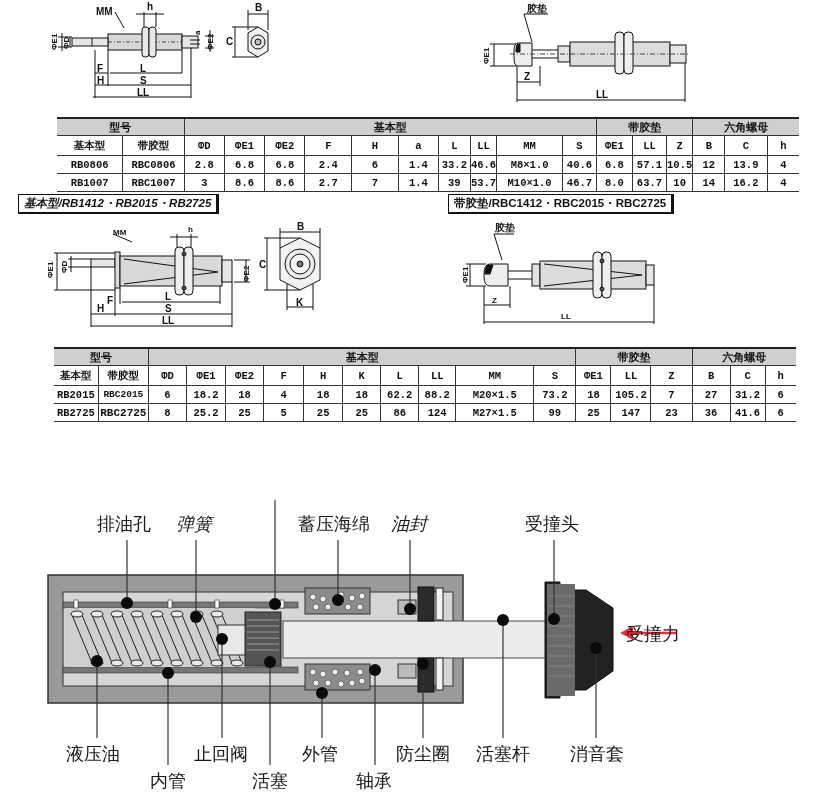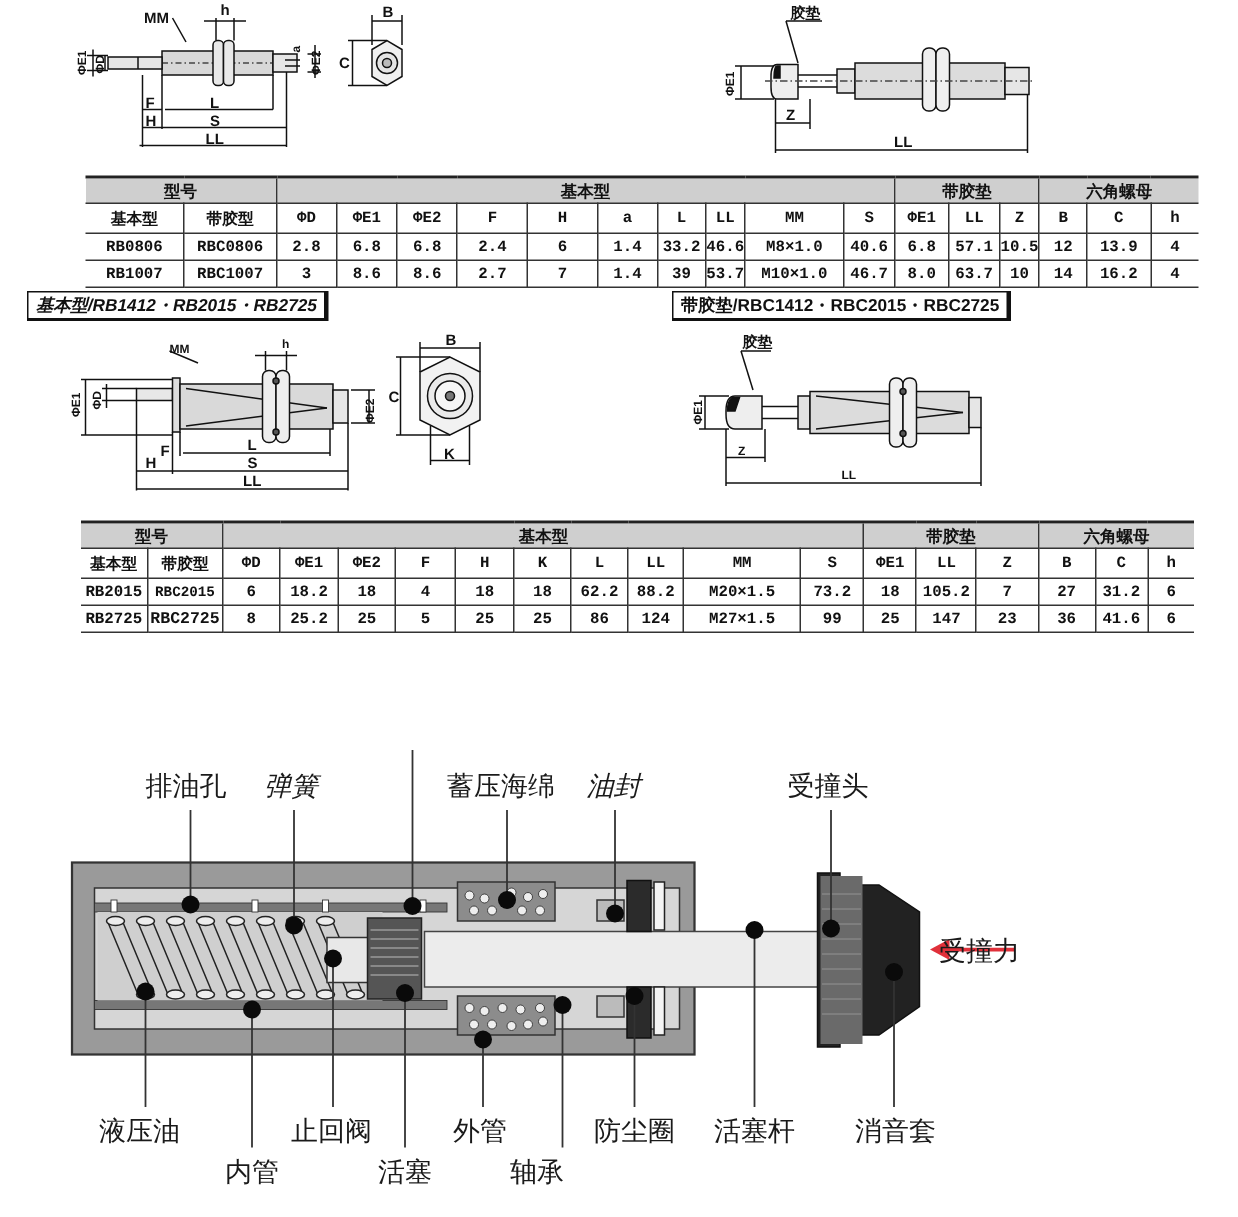--- a/index.html
+++ b/index.html
@@ -569,13 +569,13 @@
 
 <div class="lbl" style="left:66px;top:742px;">液压油</div>
 <div class="lbl" style="left:194px;top:742px;">止回阀</div>
 <div class="lbl" style="left:302px;top:742px;">外管</div>
 <div class="lbl" style="left:396px;top:742px;">防尘圈</div>
 <div class="lbl" style="left:476px;top:742px;">活塞杆</div>
 <div class="lbl" style="left:570px;top:742px;">消音套</div>
 
 <div class="lbl" style="left:150px;top:769px;">内管</div>
 <div class="lbl" style="left:252px;top:769px;text-align:right;">活塞</div>
-<div class="lbl" style="left:340px;top:769px;text-align:center;">轴承</div>
+<div class="lbl" style="left:356px;top:769px;text-align:center;">轴承</div>
 
 </body></html>

